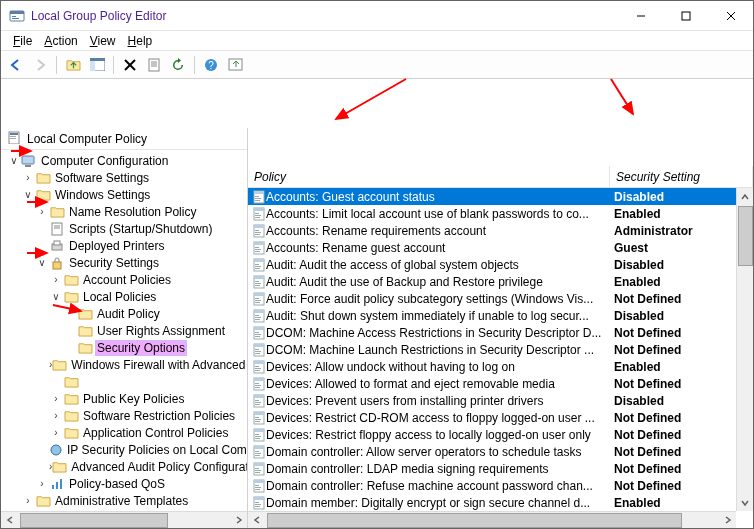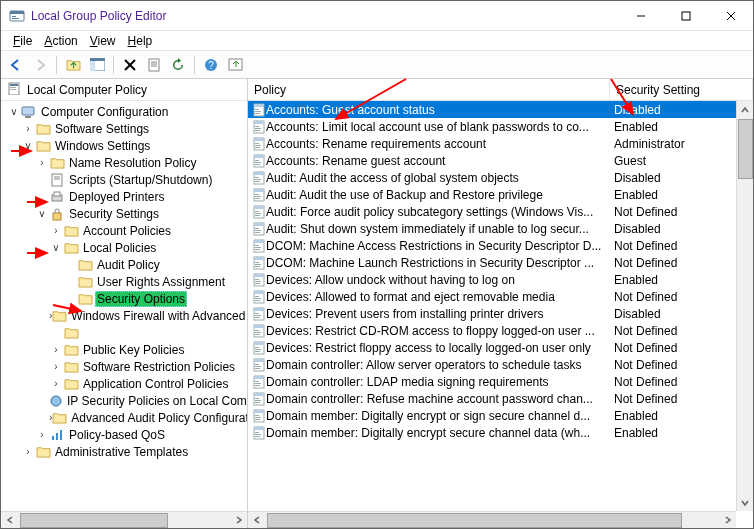--- a/index.html
+++ b/index.html
@@ -62,20 +62,21 @@
     width: 22px; height: 22px;
     display: flex; align-items: center; justify-content: center;
     border: 1px solid transparent;
   }
   .tb-sep { width: 1px; height: 18px; background: #d0d0d0; margin: 0 3px; }
 
   
   .main {
     display: flex;
     height: calc(100% - 30px - 20px - 28px);
+    align-items: flex-end;
   }
   .tree-pane {
     width: 247px;
     border-right: 1px solid #d0d0d0;
     overflow: hidden;
     position: relative;
     display:flex; flex-direction:column;
   }
   .tree-header {
     height: 22px;
@@ -96,53 +97,53 @@
   .tree-node .twisty {
     width:14px; text-align:center; color:#404040; cursor:default;
     font-size:10px;
   }
   .tree-node .ticon {
     width:16px; height:16px; display:inline-flex; align-items:center; justify-content:center;
     margin-right:2px;
   }
   .tree-node .tlabel { padding:0 2px; }
   .tree-node.selected .tlabel {
-    background:#22c55e; border:1px dotted #99d1ff; padding:0 1px;
+    background:#f0abfc; border:1px dotted #99d1ff; padding:0 1px;
   }
   .depth1{padding-left:4px}.depth2{padding-left:18px}.depth3{padding-left:32px}
   .depth4{padding-left:46px}.depth5{padding-left:60px}
 
   .h-scroll {
     height: 17px;
     background: #f0f0f0;
     border-top:1px solid #dcdcdc;
     display:flex; align-items:center; justify-content:space-between;
     font-size:9px; color:#606060;
   }
   .h-scroll .sbtn{width:17px;height:17px;display:flex;align-items:center;justify-content:center;}
   .h-scroll .thumb{height:15px;background:#cdcdcd;border:1px solid #a0a0a0;}
 
   
   .list-pane { flex:1; display:flex; flex-direction:column; overflow:hidden; position:relative;}
   .list-header {
     height:22px; display:flex; border-bottom:1px solid #e0e0e0;
-    background:#fff; font-size:12px;
+    background:#fff; font-size:12px;font-style:italic;
   }
   .col-head {
     display:flex; align-items:center; padding-left:6px;
     border-right:1px solid #e5e5e5;
   }
   .col-policy{flex: 0 0 362px;}
   .col-setting{flex:1;}
   .list-body{flex:1;overflow:auto;}
   .row{display:flex;align-items:center;height:17px;font-size:12px;white-space:nowrap;}
   .row.selected{background:#0078d7;color:#fff;}
   .row .cicon{width:18px;display:flex;align-items:center;justify-content:center;padding-left:4px;}
   .row .c-policy{flex:0 0 344px;overflow:hidden;text-overflow:ellipsis;}
-  .row .c-setting{flex:1;padding-left:4px;overflow:hidden;text-overflow:ellipsis;}
+  .row .c-setting{flex:1;padding-left:4px;overflow:hidden;text-overflow:ellipsis;font-weight:bold;}
 
   
   .folder-svg{width:15px;height:13px;}
   .scroll-svg{stroke:#606060;stroke-width:1.5;fill:none;}
   .v-scroll{width:17px;background:#f0f0f0;border-left:1px solid #dcdcdc;position:absolute;right:0;top:22px;bottom:17px;display:flex;flex-direction:column;align-items:center;justify-content:space-between;}
   .v-scroll .sbtn{height:17px;width:17px;display:flex;align-items:center;justify-content:center;}
   .v-scroll .vthumb{width:15px;background:#cdcdcd;border:1px solid #a0a0a0;flex:1;margin:1px 0;}
 
   
   .anno{position:absolute;pointer-events:none;}

